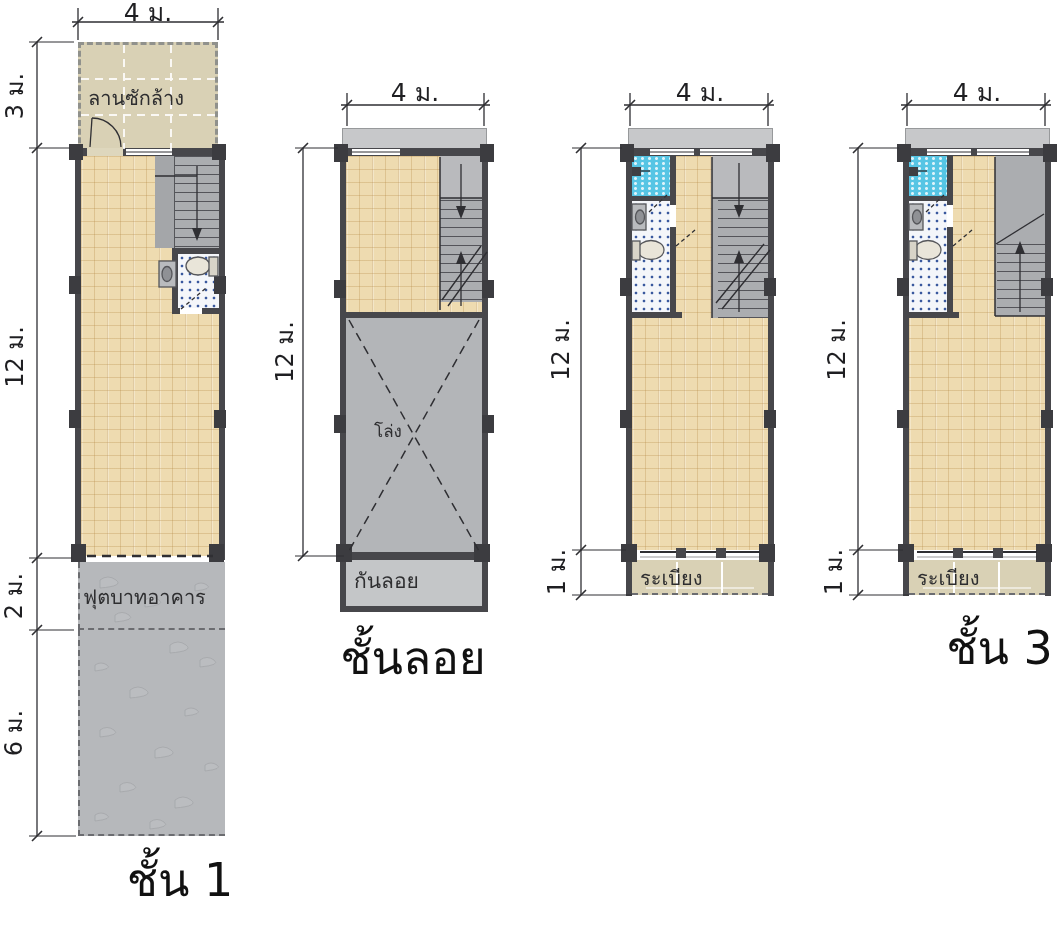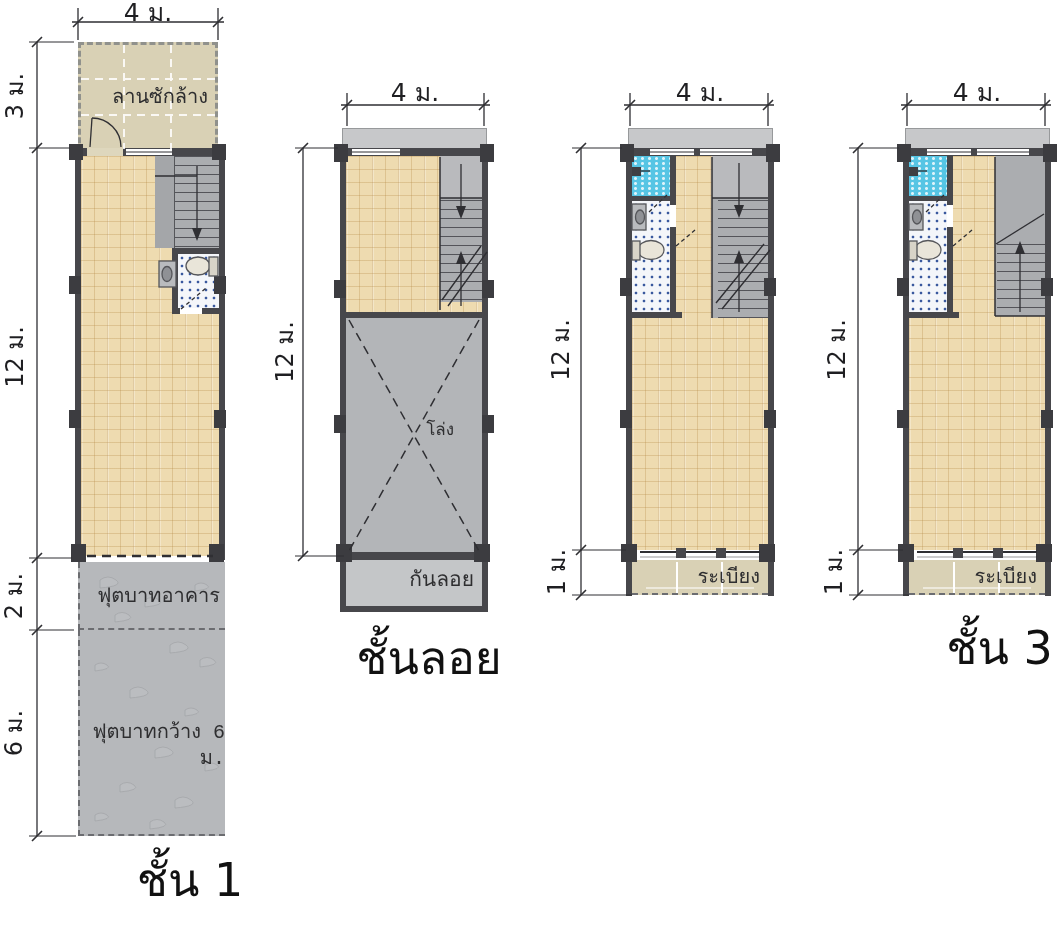--- a/index.html
+++ b/index.html
@@ -27,21 +27,21 @@
   .awnstrip{position:absolute;background:#c7c8ca;border:1px solid #97999b;}
   .voidarea{position:absolute;background:#b3b5b8;}
   .canopy{position:absolute;background:#c4c6c8;}
   .dash-l{border-left:2px dashed #6b6c70;}
   .dash-b{border-bottom:2px dashed #6b6c70;}
   .laundry{position:absolute;background:#d9d1b5;border:3px dashed #90918c;}
   .opening{position:absolute;background:#ffffff;}
   .dimlabel{position:absolute;font-size:25px;text-align:center;line-height:26px;}
   .vlabel{position:absolute;width:70px;height:26px;font-size:24px;display:flex;align-items:center;
           justify-content:center;transform:rotate(-90deg);}
-  .arealabel{position:absolute;font-size:20px;text-align:right;line-height:26px;color:#2e2e30;font-family:Liberation Mono, monospace;}
+  .arealabel{position:absolute;font-size:20px;text-align:left;line-height:26px;color:#2e2e30;}
   .title{position:absolute;font-size:46px;text-align:center;line-height:56px;color:#111;}
   svg.overlay{position:absolute;left:0;top:0;pointer-events:none;}
   .lbl-layer{position:absolute;left:0;top:0;width:100%;height:100%;pointer-events:none;}
 </style>
 </head>
 <body>
 
 <div class="canvas">
 
   <div>
@@ -294,28 +294,27 @@
 
   <div class="lbl-layer">
 
     <div class="dimlabel" style="left:108px;top:0;width:80px">4 ม.</div>
     <div class="vlabel" style="left:-21px;top:83px">3 ม.</div>
     <div class="vlabel" style="left:-21px;top:344px">12 ม.</div>
     <div class="vlabel" style="left:-22px;top:583px">2 ม.</div>
     <div class="vlabel" style="left:-22px;top:720px">6 ม.</div>
     <div class="arealabel" style="left:88px;top:85px;width:120px">ลานซักล้าง</div>
     <div class="arealabel" style="left:83px;top:584px;width:137px">ฟุตบาทอาคาร</div>
-    <div class="arealabel" style="left:78px;top:720px;width:147px">ฟุตบาทกว้าง 6 ม.</div>
-    <div class="title" style="left:120px;top:852px;width:140px">ชั้น 1</div>
+    <div class="title" style="left:110px;top:852px;width:140px">ชั้น 1</div>
 
     <div class="dimlabel" style="left:375px;top:80px;width:80px">4 ม.</div>
     <div class="vlabel" style="left:249px;top:339px">12 ม.</div>
     <div class="arealabel" style="left:374px;top:418px;width:80px;font-size:17px">โล่ง</div>
     <div class="arealabel" style="left:354px;top:568px;width:120px;font-size:21px">กันลอย</div>
-    <div class="title" style="left:344px;top:630px;width:170px">ชั้นลอย</div>
+    <div class="title" style="left:328px;top:630px;width:170px">ชั้นลอย</div>
 
     <div class="dimlabel" style="left:660px;top:80px;width:80px">4 ม.</div>
     <div class="vlabel" style="left:525px;top:337px">12 ม.</div>
     <div class="vlabel" style="left:521px;top:559px">1 ม.</div>
     <div class="arealabel" style="left:640px;top:565px;width:120px">ระเบียง</div>
 
     <div class="dimlabel" style="left:937px;top:80px;width:80px">4 ม.</div>
     <div class="vlabel" style="left:801px;top:337px">12 ม.</div>
     <div class="vlabel" style="left:798px;top:559px">1 ม.</div>
     <div class="arealabel" style="left:917px;top:565px;width:120px">ระเบียง</div>

